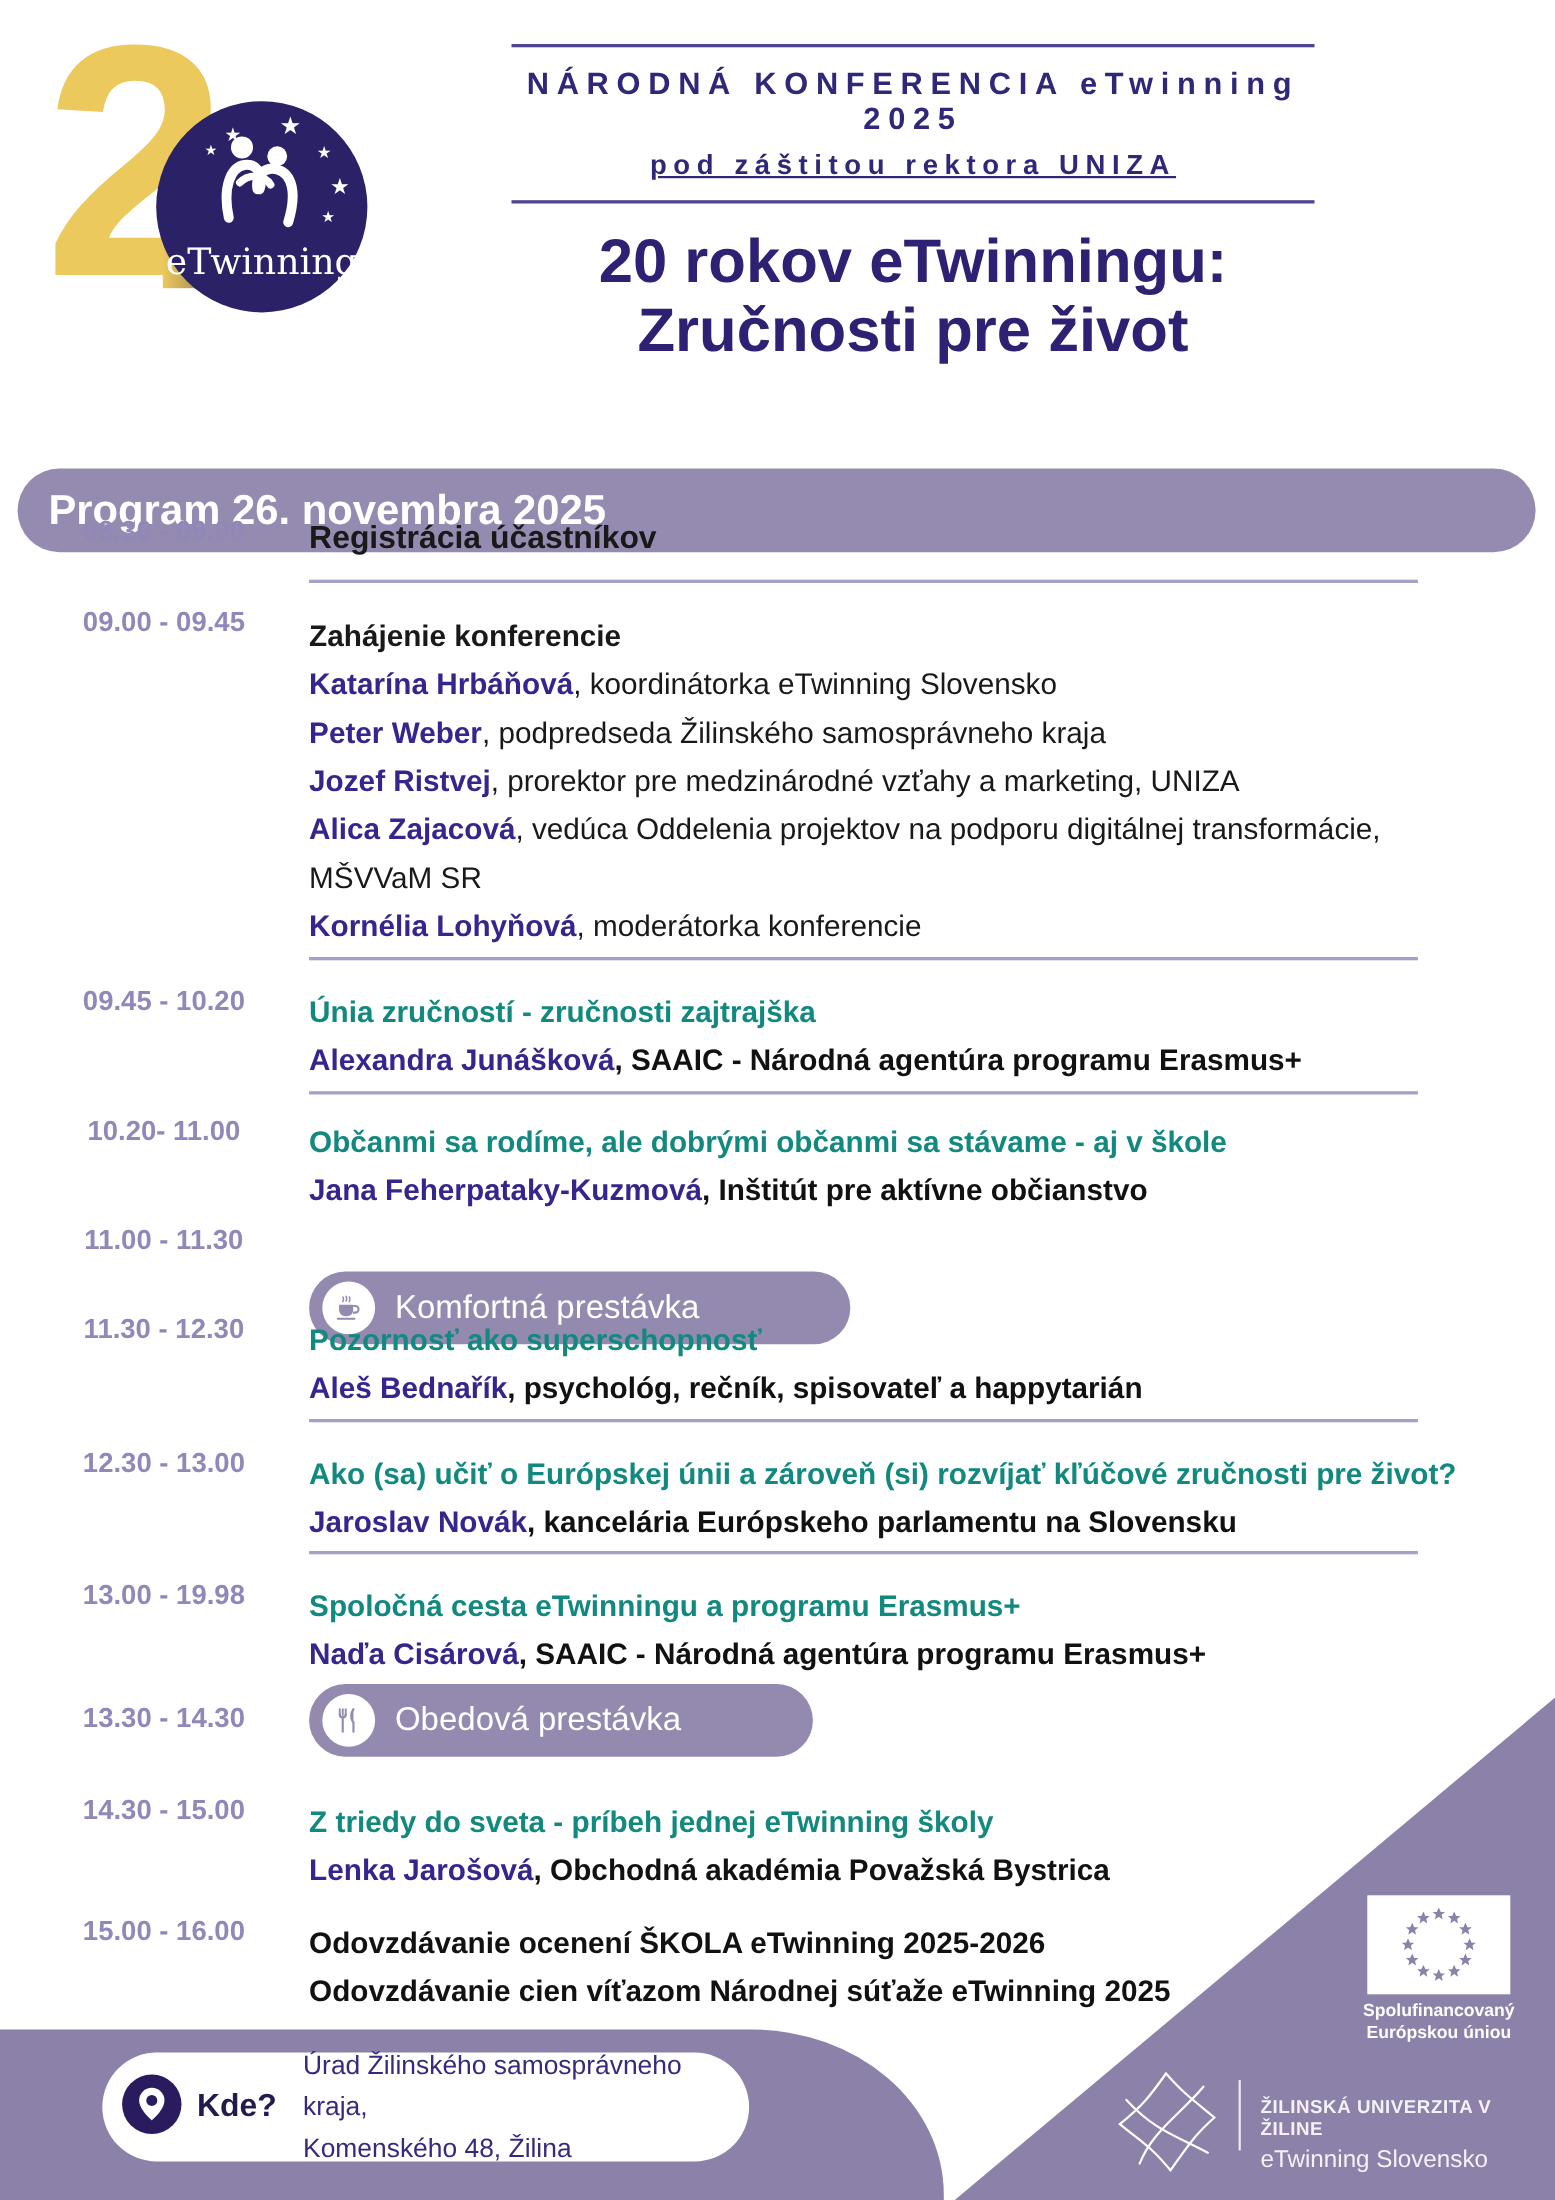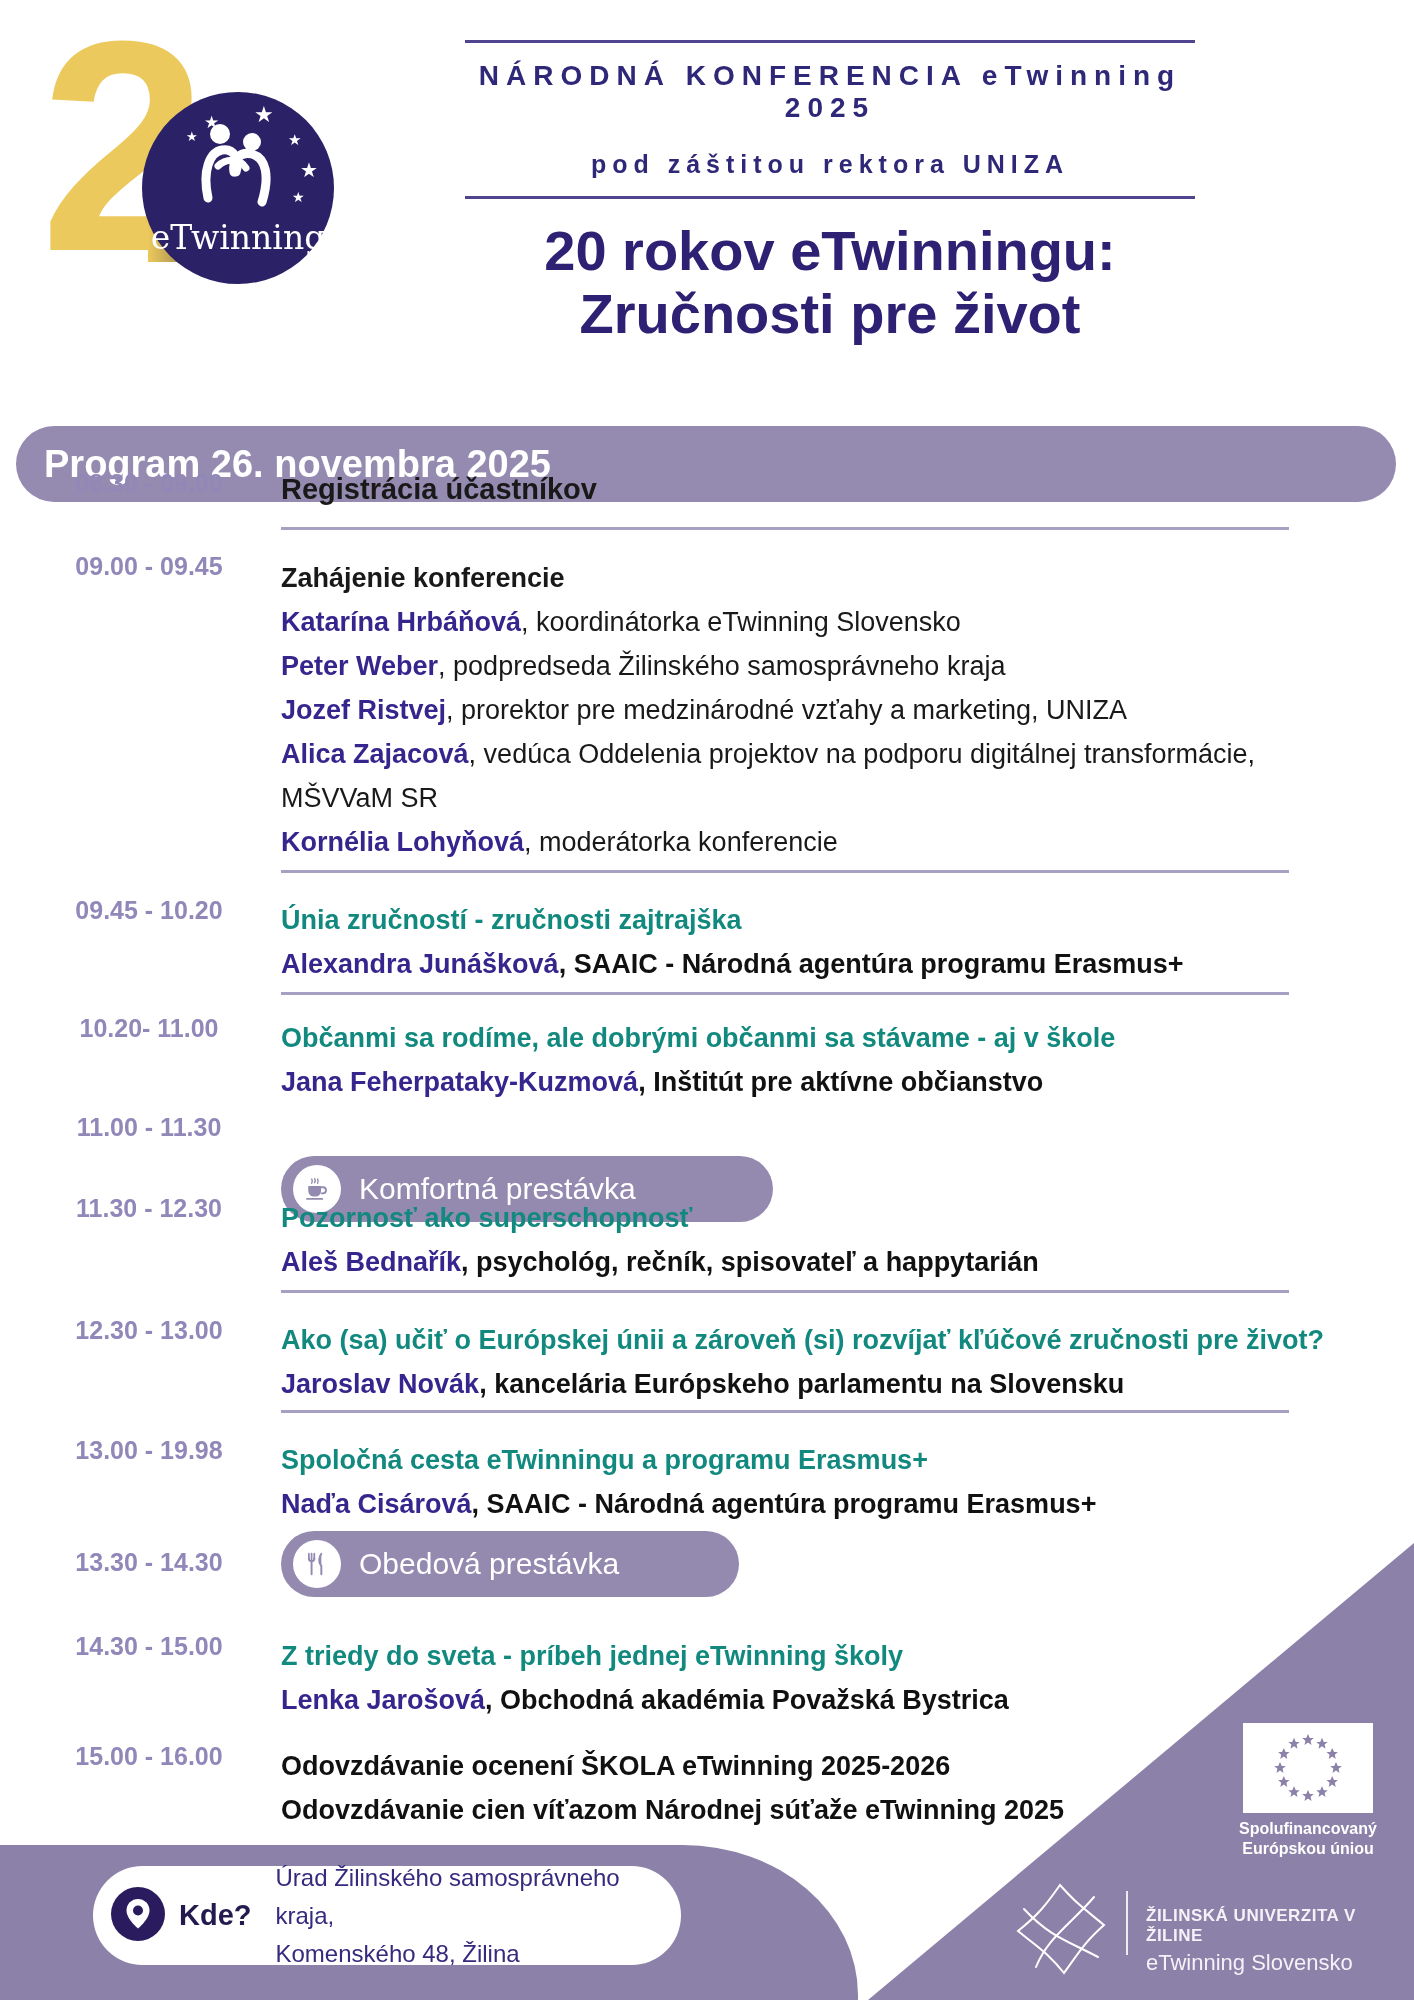--- a/index.html
+++ b/index.html
@@ -22,21 +22,21 @@
     background:#2b2167;z-index:3;
   }
   .logo .wordmark{
     position:absolute;left:0;right:0;top:126px;text-align:center;
     font-family:"DejaVu Serif",serif;font-size:33px;color:#ffffff;
   }
   .logo .star{position:absolute;color:#ffffff;line-height:1;}
   .hdr{position:absolute;left:430px;top:40px;width:800px;text-align:center;color:#2f2878;}
   .hdr .rule{height:3px;background:#4f458f;margin:0 35px;}
   .hdr .l1{font-size:28px;font-weight:bold;letter-spacing:7px;margin-top:17px;}
-  .hdr .l2{font-size:25px;font-weight:600;letter-spacing:6px;margin-top:26px;margin-bottom:17px;}
+  .hdr .l2{font-size:25px;font-weight:600;letter-spacing:6px;margin-top:12px;margin-bottom:17px;text-decoration:underline;}
   .hdr .title{font-size:56px;font-weight:800;color:#2e2173;line-height:63px;margin-top:20px;}
   
   .bar{
     position:absolute;left:16px;top:382px;width:1380px;height:76px;border-radius:38px;
     background:#958bb0;color:#ffffff;font-size:38px;font-weight:bold;
     line-height:76px;padding-left:28px;box-sizing:border-box;margin-top:44px;
   }
   
   .time{
     position:absolute;left:44px;width:210px;text-align:center;

